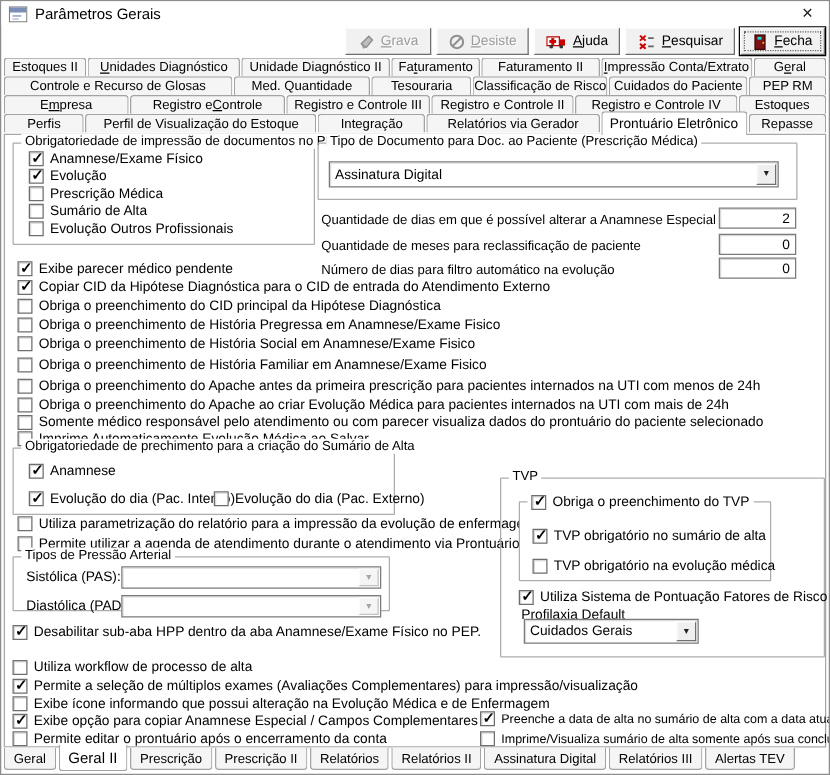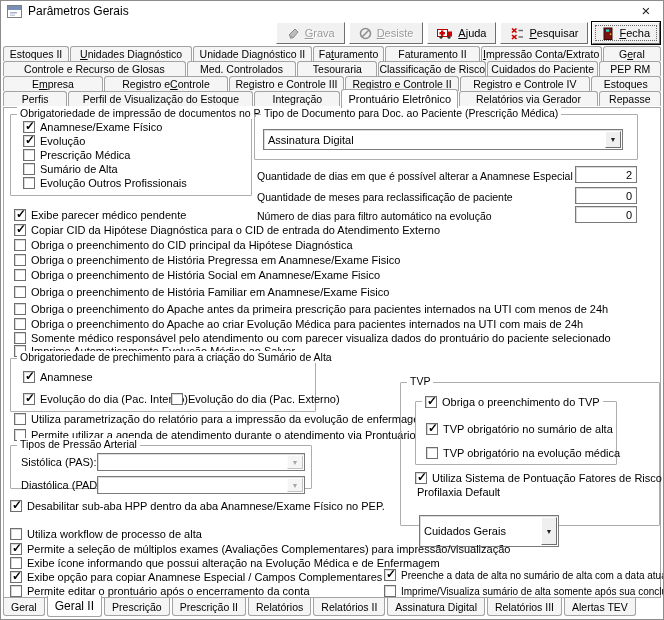--- a/index.html
+++ b/index.html
@@ -148,40 +148,40 @@
       <div class="tab" style="flex-grow:66">Estoques II</div>
       <div class="tab" style="flex-grow:124"><u>U</u>nidades Diagnóstico</div>
       <div class="tab" style="flex-grow:120">Unidade Diagnóstico II</div>
       <div class="tab" style="flex-grow:72">Fa<u>t</u>uramento</div>
       <div class="tab" style="flex-grow:95">Faturamento II</div>
       <div class="tab" style="flex-grow:123"><u>I</u>mpressão Conta/Extrato</div>
       <div class="tab" style="flex-grow:58">G<u>e</u>ral</div>
     </div>
     <div class="tabrow">
       <div class="tab" style="flex-grow:185">Controle e Recurso de Glosas</div>
-      <div class="tab" style="flex-grow:110">Med. Controlados</div>
+      <div class="tab" style="flex-grow:110">Med. Quantidade</div>
       <div class="tab" style="flex-grow:80">Tesouraria</div>
       <div class="tab" style="flex-grow:108">Classificação de Risco</div>
       <div class="tab" style="flex-grow:112">Cuidados do Paciente</div>
       <div class="tab" style="flex-grow:61">PEP RM</div>
     </div>
     <div class="tabrow">
       <div class="tab" style="flex-grow:100">E<u>m</u>presa</div>
       <div class="tab" style="flex-grow:125">Registro e <u>C</u>ontrole</div>
       <div class="tab" style="flex-grow:115">Registro e Controle III</div>
       <div class="tab" style="flex-grow:115">Registro e Controle II</div>
       <div class="tab" style="flex-grow:130">Registro e Controle IV</div>
       <div class="tab" style="flex-grow:70">Estoques</div>
     </div>
     <div class="tabrow">
       <div class="tab" style="flex-grow:64">Perfis</div>
       <div class="tab" style="flex-grow:188">Perfil de Visualização do Estoque</div>
       <div class="tab" style="flex-grow:86">Integração</div>
+      <div class="tab" style="flex-grow:140">Relatórios via Gerador</div>
       <div class="tab active" style="flex-grow:118">Prontuário Eletrônico</div>
-      <div class="tab" style="flex-grow:140">Relatórios via Gerador</div>
       <div class="tab" style="flex-grow:62">Repasse</div>
     </div>
   </div>
 
   <div class="content">
 
     <div class="group" style="left:6px;top:6px;width:242px;height:82px">
       <span class="gcap small">Obrigatoriedade de impressão de documentos no PEP</span>
       <div class="row" style="left:12px;top:5px">
         <span class="box on"></span>
@@ -325,21 +325,21 @@
         <div class="row" style="left:10px;top:44px">
           <span class="box"></span>
           <span class="lbl">TVP obrigatório na evolução médica</span>
         </div>
       </div>
       <div class="row" style="left:14px;top:88px">
         <span class="box on"></span>
         <span class="lbl">Utiliza Sistema de Pontuação Fatores de Risco</span>
       </div>
       <div class="plabel" style="left:16px;top:100px">Profilaxia Default</div>
-      <div class="combo" style="left:18px;top:132px;width:140px;height:32px">
+      <div class="combo" style="left:18px;top:112px;width:140px;height:20px">
         <span class="combo-val">Cuidados Gerais</span>
         <span class="combo-btn">
             <span class="arr">▼</span>
           </span>
       </div>
     </div>
 
     <div class="row" style="left:6px;top:419px">
       <span class="box"></span>
       <span class="lbl">Utiliza workflow de processo de alta</span>

